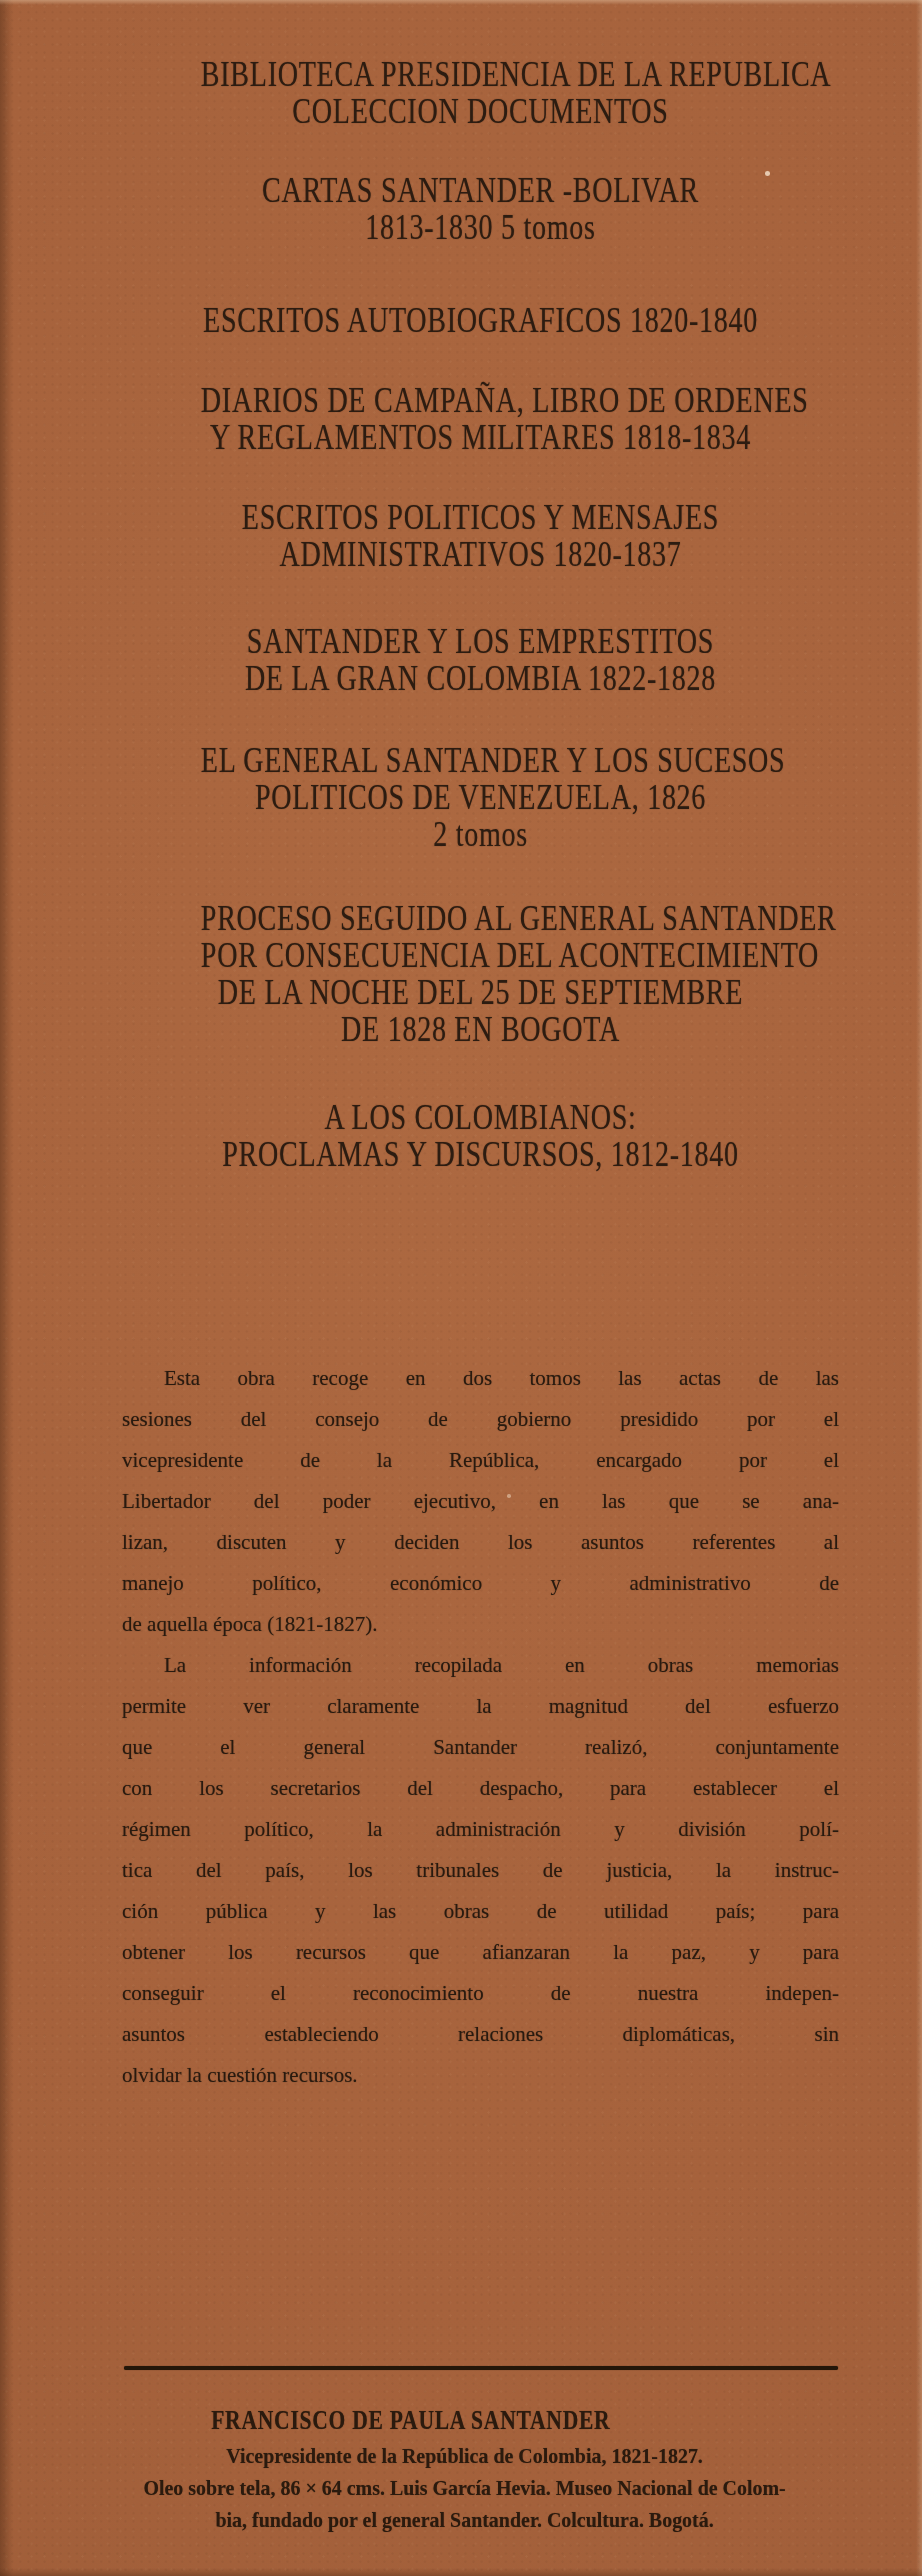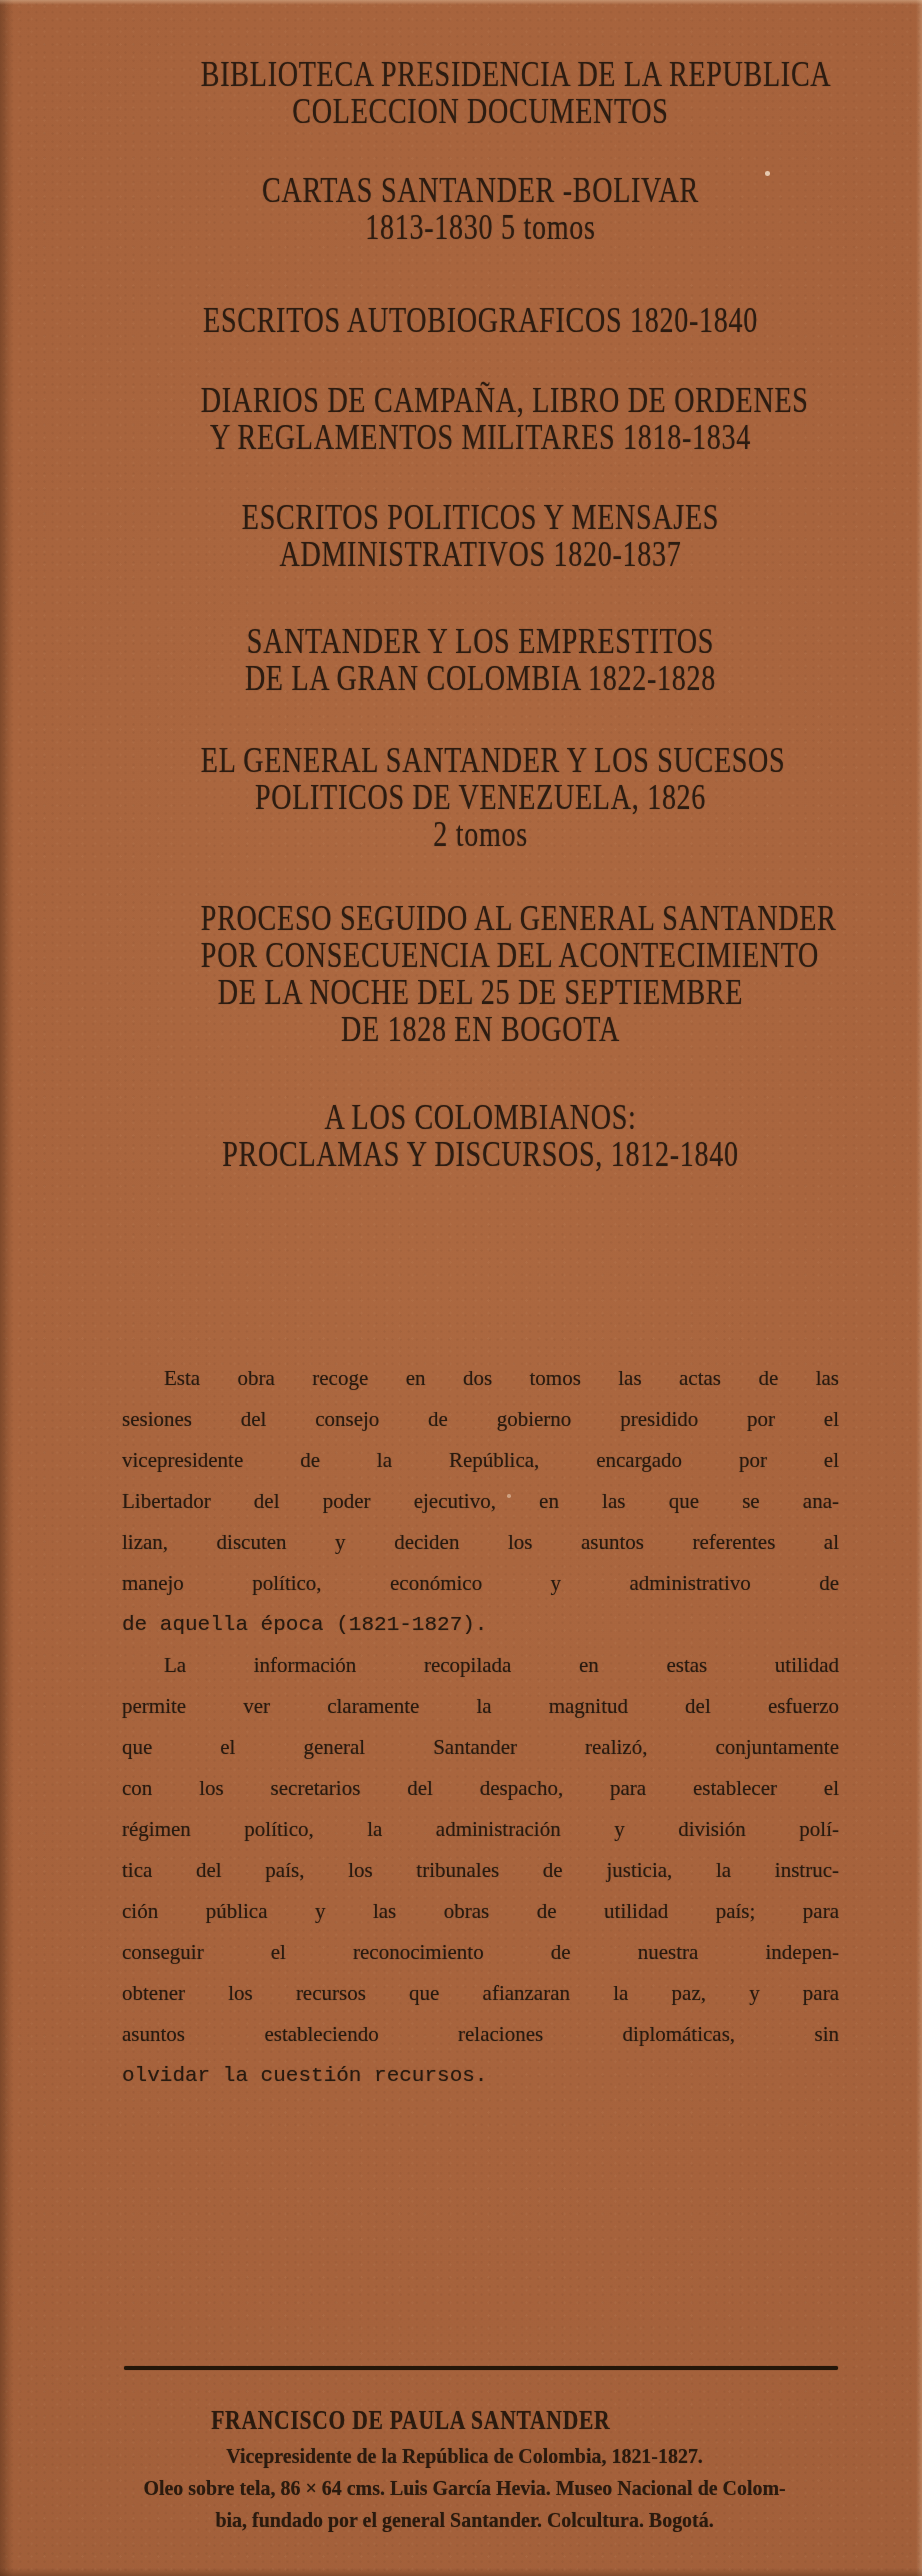--- a/index.html
+++ b/index.html
@@ -33,21 +33,21 @@
     text-shadow:0 0 1.3px rgba(44,28,17,0.55);
     white-space:nowrap;
   }
   .body-text{
     position:absolute;left:0;width:100%;
     color:#281a0f;font-size:21px;line-height:41px;
     text-shadow:0 0 1.1px rgba(40,26,15,0.5);
   }
   .body-line{text-align:justify;text-align-last:justify;white-space:normal;}
   .body-line.indent{text-indent:42px;}
-  .body-line.para-end{text-align-last:left;font-family:Liberation Mono, monospace;}
+  .body-line.para-end{text-align-last:left;}
   .rule{
     position:absolute;left:1.8px;top:2366px;width:714px;height:3.6px;
     background:#241609;border-radius:1.8px;box-shadow:0 0 0.9px rgba(36,22,9,0.8);
   }
   .caption{position:absolute;left:1.8px;width:100%;color:#2a1a0e;text-align:center;}
   .caption-title{
     font-size:27px;font-weight:bold;line-height:40px;letter-spacing:0.9px;
     transform:scaleX(0.80);transform-origin:0 0;white-space:nowrap;
     text-shadow:0 0 1.1px rgba(42,26,14,0.55);
   }
@@ -110,29 +110,29 @@
         </div>
       </div>
     <div class="body-text" style="top:1358px">
         <div class="body-line indent">Esta obra recoge en dos tomos las actas de las</div>
         <div class="body-line">sesiones del consejo de gobierno presidido por el</div>
         <div class="body-line">vicepresidente de la República, encargado por el</div>
         <div class="body-line">Libertador del poder ejecutivo, en las que se ana-</div>
         <div class="body-line">lizan, discuten y deciden los asuntos referentes al</div>
         <div class="body-line">manejo político, económico y administrativo de</div>
         <div class="body-line para-end">de aquella época (1821-1827).</div>
-        <div class="body-line indent">La información recopilada en estas utilidad</div>
+        <div class="body-line indent">La información recopilada en obras memorias</div>
         <div class="body-line">permite ver claramente la magnitud del esfuerzo</div>
         <div class="body-line">que el general Santander realizó, conjuntamente</div>
         <div class="body-line">con los secretarios del despacho, para establecer el</div>
         <div class="body-line">régimen político, la administración y división polí-</div>
         <div class="body-line">tica del país, los tribunales de justicia, la instruc-</div>
         <div class="body-line">ción pública y las obras de utilidad país; para</div>
+        <div class="body-line">obtener los recursos que afianzaran la paz, y para</div>
         <div class="body-line">conseguir el reconocimiento de nuestra indepen-</div>
-        <div class="body-line">obtener los recursos que afianzaran la paz, y para</div>
         <div class="body-line">asuntos estableciendo relaciones diplomáticas, sin</div>
         <div class="body-line para-end">olvidar la cuestión recursos.</div>
       </div>
     <div class="rule"></div>
     <div class="caption" style="top:2400px">
       <div class="caption-title">FRANCISCO DE PAULA SANTANDER</div>
       <div class="caption-lines">
           <div>Vicepresidente de la República de Colombia, 1821-1827.</div>
           <div>Oleo sobre tela, 86 × 64 cms. Luis García Hevia. Museo Nacional de Colom-</div>
           <div>bia, fundado por el general Santander. Colcultura. Bogotá.</div>

